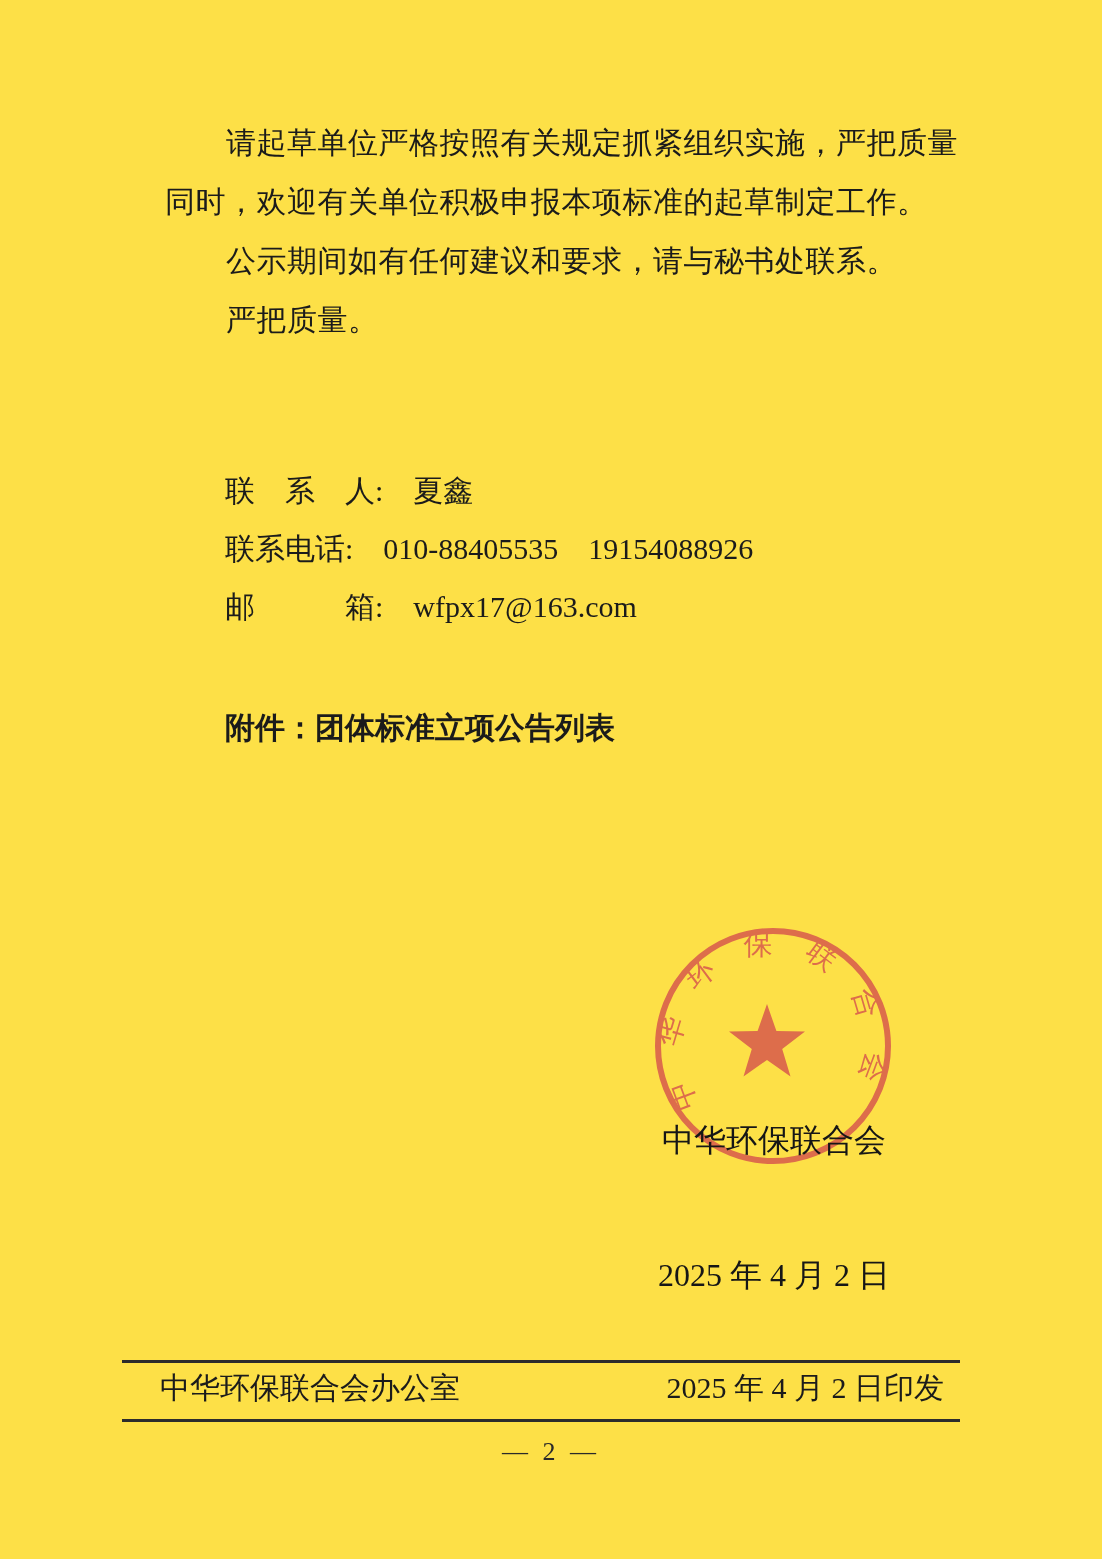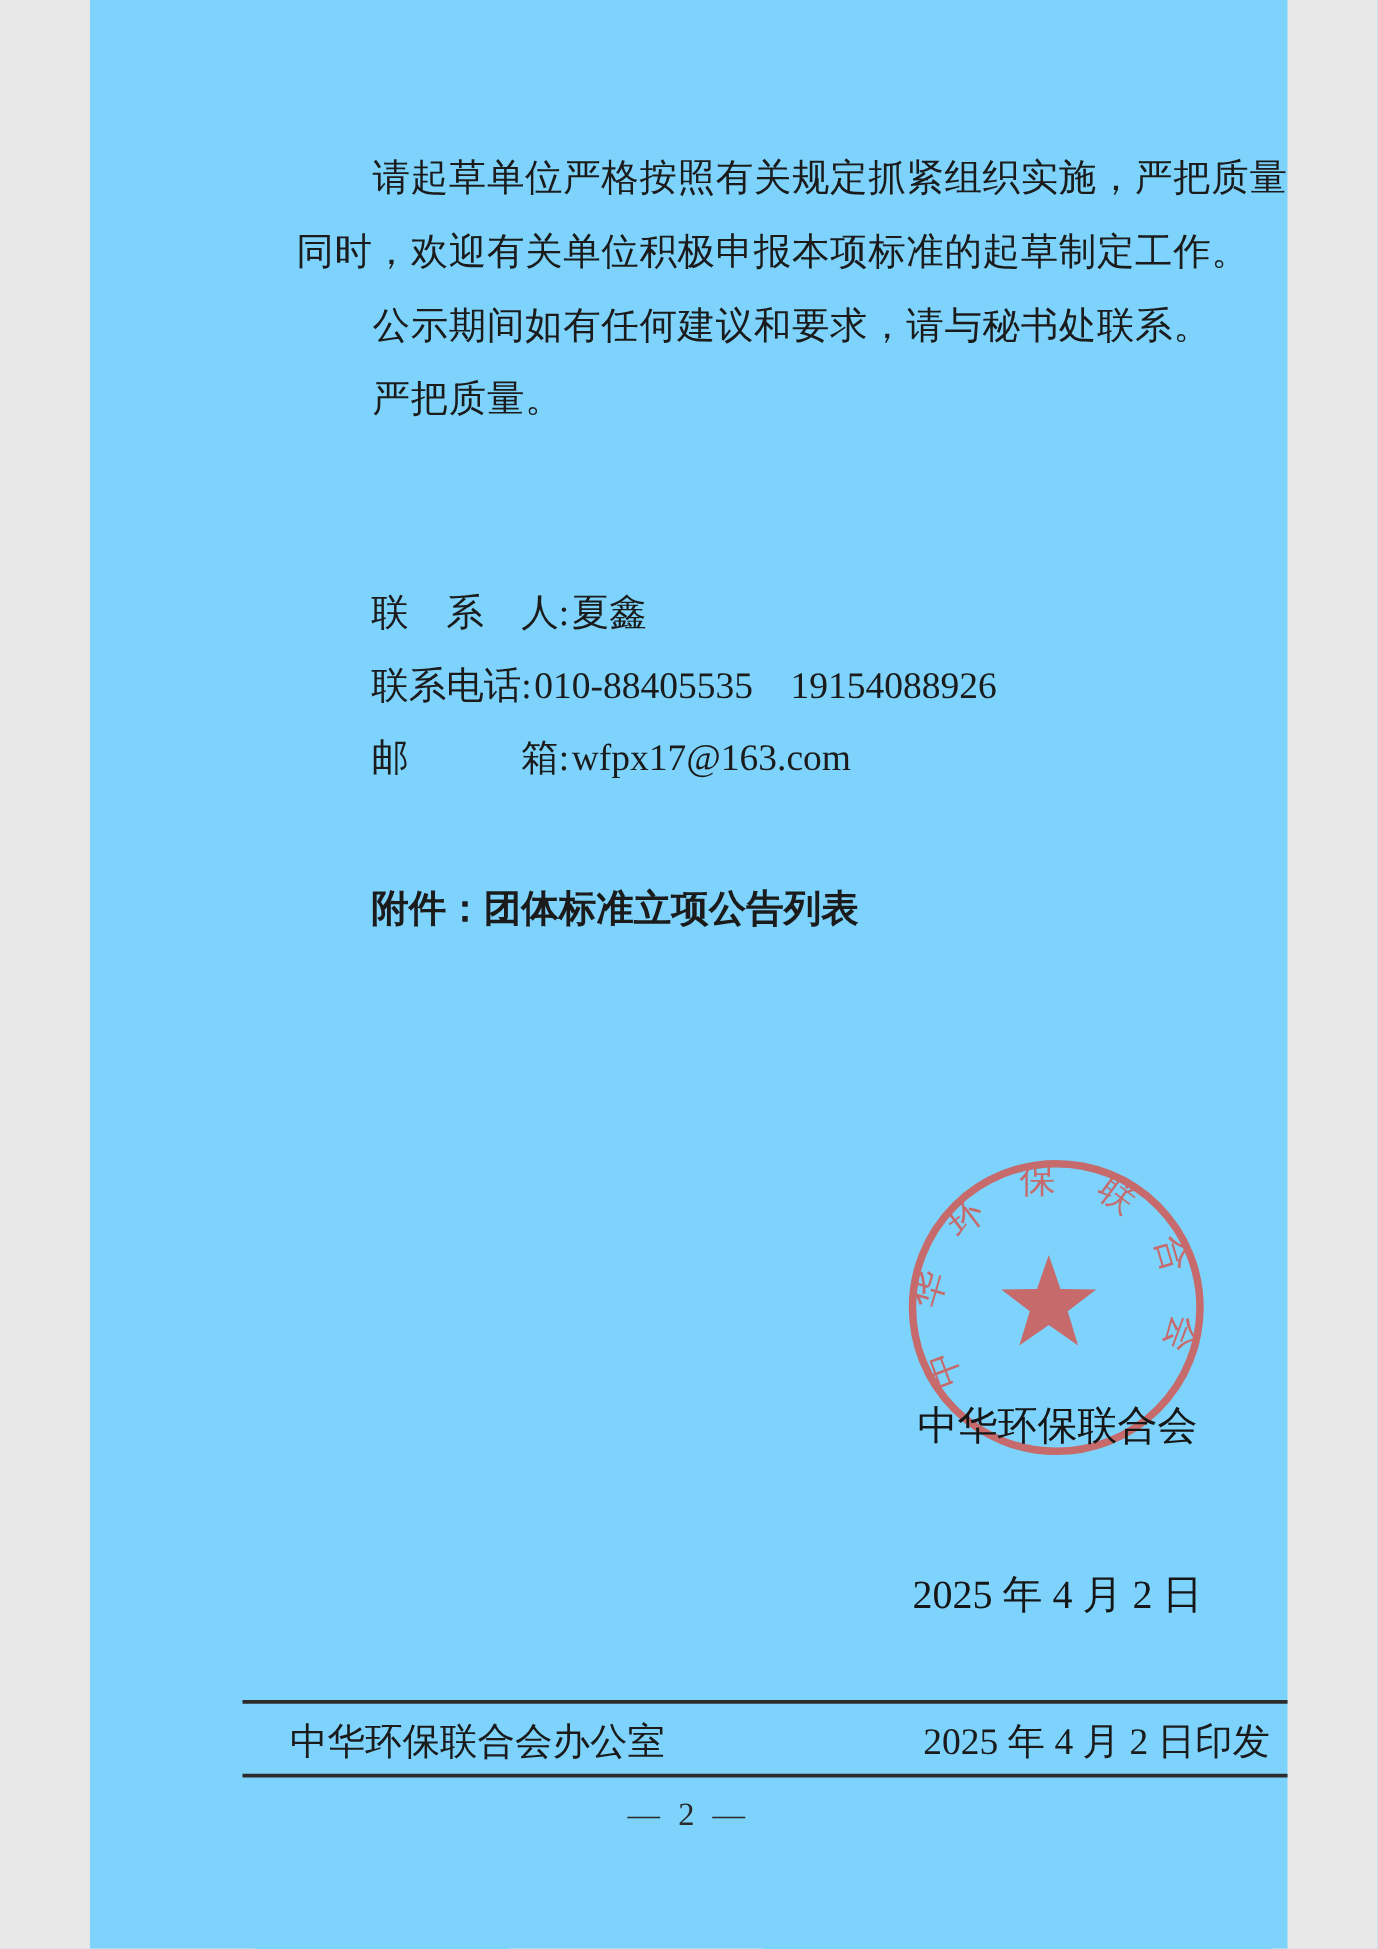--- a/index.html
+++ b/index.html
@@ -1,22 +1,22 @@
 <!DOCTYPE html>
 <html><head>
 <meta charset="utf-8">
 <style>
   * { margin: 0; padding: 0; box-sizing: border-box; }
   html, body { background: #e8e8e8; }
   .page {
     position: relative;
-    width: 958px;
+    width: 1102px;
     height: 1559px;
     margin: 0 auto;
-    background: #7dd3fc;
+    background: #fde047;
     overflow: hidden;
     font-family: "Liberation Serif", "DejaVu Serif", serif;
     color: #1b1b1b;
   }
 
   
   .body-text {
     position: absolute;
     left: 165px;
     top: 113px;
@@ -30,21 +30,21 @@
 
   
   .contact {
     position: absolute;
     left: 225px;
     top: 462px;
     font-size: 30px;
     line-height: 58px;
   }
   .contact .row { display: flex; white-space: pre; }
-  .contact .label { margin-right: 2px; }
+  .contact .label { margin-right: 30px; }
 
   
   .attachment {
     position: absolute;
     left: 225px;
     top: 706px;
     font-size: 30px;
     line-height: 44px;
     white-space: pre;
     font-weight: bold;
@@ -89,21 +89,21 @@
   }
   .rule.top { top: 1360px; }
   .rule.bottom { top: 1419px; }
   .footer-row {
     position: absolute;
     left: 122px;
     top: 1368px;
     width: 838px;
     display: flex;
     justify-content: space-between;
-    align-items: center;
+    align-items: flex-start;
     height: 50px;
     padding: 0 16px 0 38px;
     font-size: 30px;
     white-space: pre;
   }
   .page-number {
     position: absolute;
     left: 0;
     top: 1437px;
     width: 100%;

